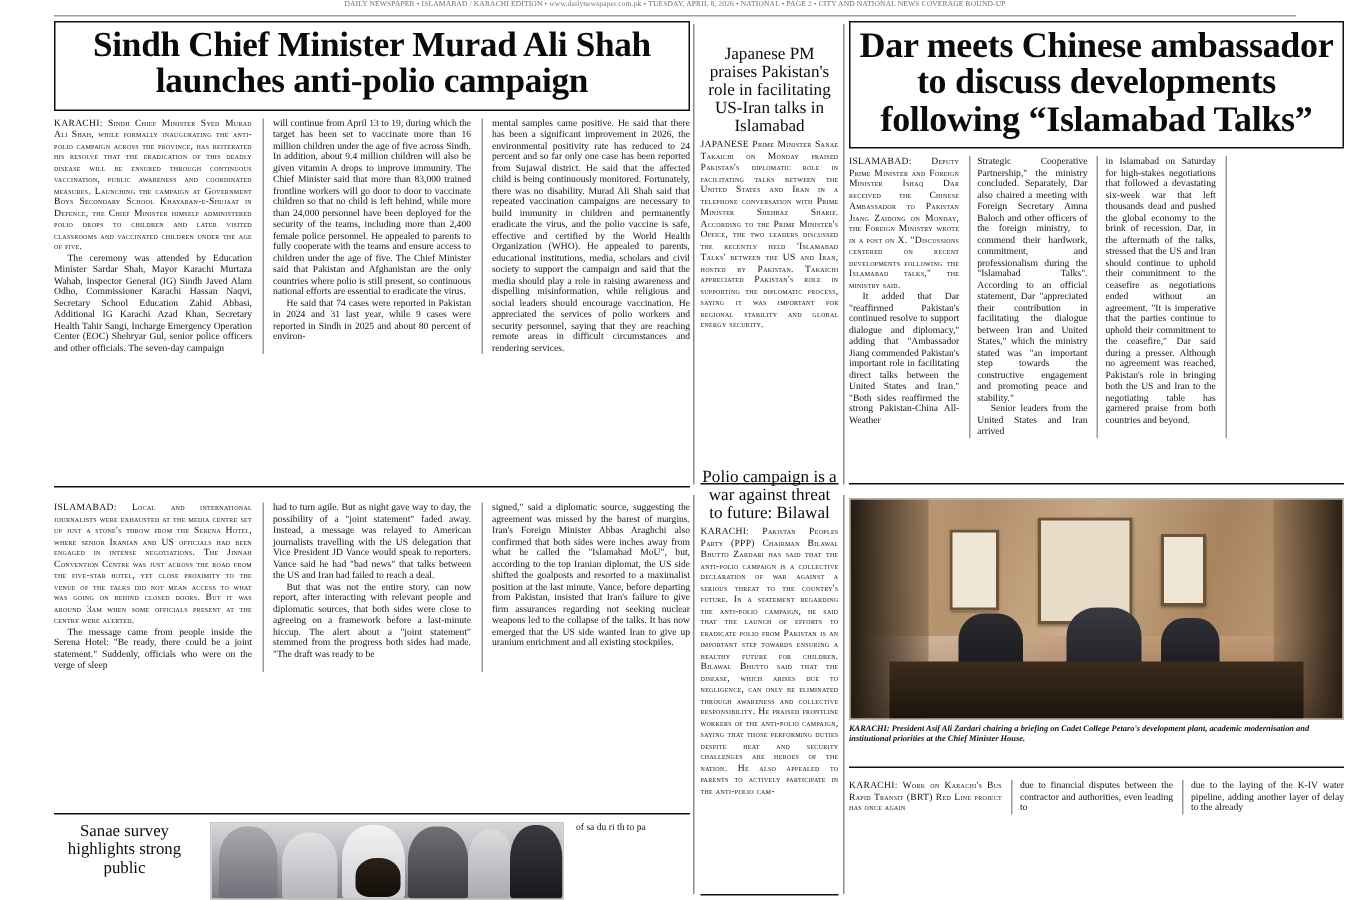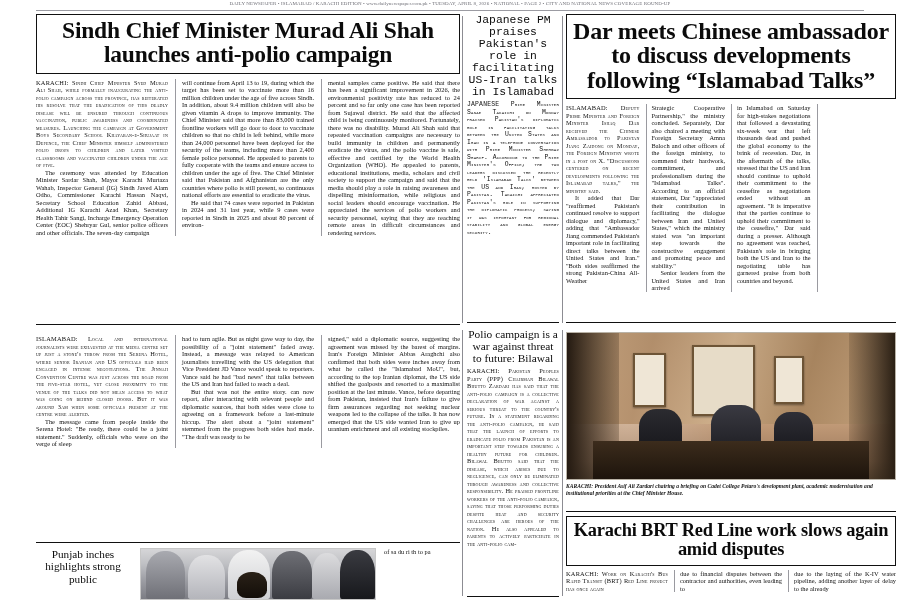--- a/index.html
+++ b/index.html
@@ -28,41 +28,41 @@
   .dl{font-variant:small-caps;letter-spacing:.2px;}
   .vsep{border-left:1px solid #9a9aa0;}
 
   
   #main-polio{position:absolute;left:36px;top:14px;width:424px;}
   #main-polio .hl{font-size:23.5px;}
   #main-polio .cols{display:flex;gap:7px;margin-top:5px;}
   #main-polio .cols > div{width:136px;}
 
   
-  #japan-col{position:absolute;left:467px;top:14px;width:92px;font-family:Liberation Mono, monospace;}
+  #japan-col{position:absolute;left:467px;top:30px;width:92px;}
   #japan-col .jp-hl{font-size:11.4px;line-height:12px;text-align:center;font-weight:normal;}
   #japan-col .col{margin-top:3px;}
 
   .vline-a{position:absolute;left:462px;top:16px;height:307px;border-left:1px solid #8c8c92;}
   .vline-b{position:absolute;left:562px;top:16px;height:307px;border-left:1px solid #8c8c92;}
 
   
   #dar{position:absolute;left:566px;top:14px;width:330px;}
   #dar .hl{font-size:24px;}
   #dar .cols{display:flex;gap:6px;margin-top:5px;}
   #dar .cols > div{width:76.5px;}
 
   
   #draft{position:absolute;left:36px;top:330px;width:424px;}
   #draft .hl{font-size:20.5px;}
   #draft .cols{display:flex;gap:7px;margin-top:5px;}
   #draft .cols > div{width:136px;}
 
   
-  #bilawal{position:absolute;left:467px;top:328px;width:92px;}
+  #bilawal{position:absolute;left:467px;top:312px;width:92px;}
   #bilawal .bl-hl{font-size:11.4px;line-height:12px;text-align:center;font-weight:normal;}
   #bilawal .col{margin-top:3px;}
 
   .vline-c{position:absolute;left:462px;top:330px;height:266px;border-left:1px solid #8c8c92;}
   .vline-d{position:absolute;left:562px;top:330px;height:266px;border-left:1px solid #8c8c92;}
 
   
   #zardari{position:absolute;left:566px;top:332px;width:330px;}
   .photo{position:relative;overflow:hidden;border:1px solid #b9b2a6;box-sizing:border-box;}
   #zardari .photo{height:148px;
@@ -215,39 +215,36 @@
       <div class="ph-fig ph-figA"></div>
       <div class="ph-fig ph-figB"></div>
       <div class="ph-fig ph-figC"></div>
       <div class="ph-table"></div>
     </div>
     <div class="caption">KARACHI: President Asif Ali Zardari chairing a briefing on Cadet College Petaro's development plant, academic modernisation and institutional priorities at the Chief Minister House.</div>
   </div>
   <div class="hrule-brt"></div>
 
   <div id="brt">
-    <div class="hbox">
-      <div class="hl">Karachi BRT Red Line work slows again amid disputes</div>
-    </div>
     <div class="cols">
       <div class="col">
         <p class="first dl">KARACHI: Work on Karachi's Bus Rapid Transit (BRT) Red Line project has once again</p>
       </div>
       <div class="col vsep" style="padding-left:5px;">
         <p class="first">due to financial disputes between the contractor and authorities, even leading to</p>
       </div>
       <div class="col vsep" style="padding-left:5px;">
         <p class="first">due to the laying of the K-IV water pipeline, adding another layer of delay to the already</p>
       </div>
     </div>
   </div>
 
   <div class="hrule-punjab"></div>
   <div id="punjab">
-    <div class="pj-hl">Punjab inches highlights strong public</div>
+    <div class="pj-hl">Sanae survey highlights strong public</div>
     <div class="pj-photo">
       <div class="pj-img">
         <div class="pj-p pj-p1"></div>
         <div class="pj-p pj-p2"></div>
         <div class="pj-p pj-p3"></div>
         <div class="pj-head"></div>
         <div class="pj-p pj-p4"></div>
         <div class="pj-p pj-p5"></div>
         <div class="pj-p pj-p6"></div>
       </div>

